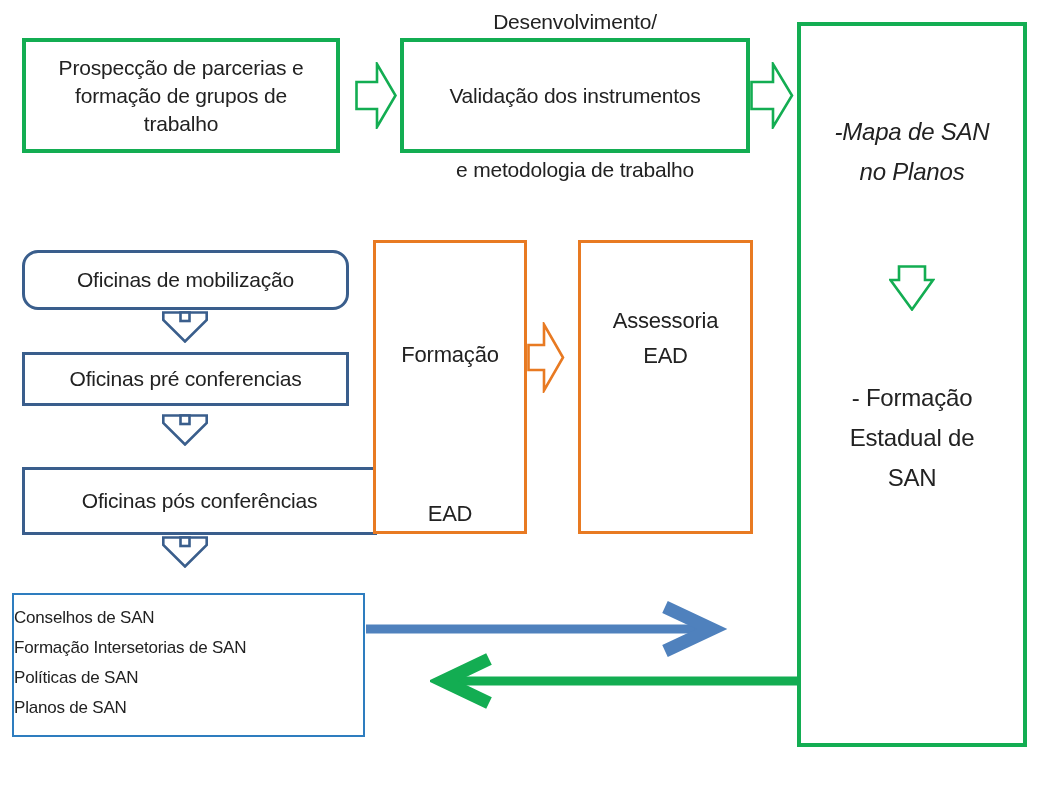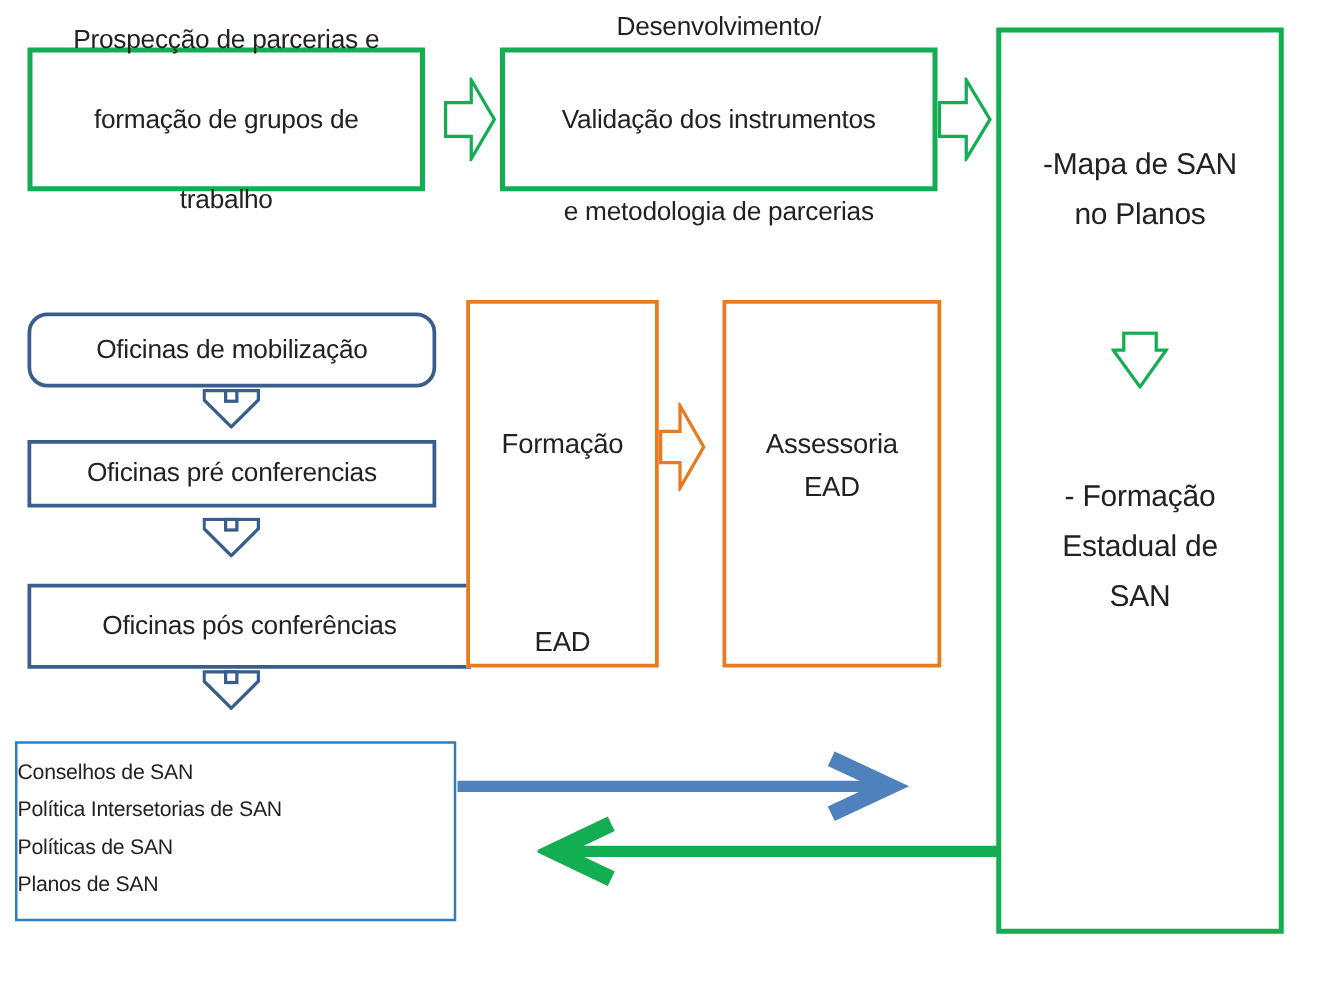--- a/index.html
+++ b/index.html
@@ -12,47 +12,47 @@
   .green-border{border:4px solid var(--green);}
   .blue-border{border:3px solid var(--dark-blue);}
   .orange-border{border:3px solid var(--orange);}
   .lightblue-border{border:2px solid var(--light-blue);}
 
   .t21{font-size:21px;line-height:28px;}
   .t22{font-size:22px;line-height:35px;}
   .t24{font-size:24px;line-height:40px;}
 
   
-  #box-prospeccao{left:22px;top:38px;width:318px;height:115px;gap:36px;}
+  #box-prospeccao{left:22px;top:38px;width:318px;height:115px;}
   #arrow-top-1{position:absolute;left:355px;top:62px;}
   #box-desenvolvimento{left:400px;top:38px;width:350px;height:115px;gap:46px;}
   #arrow-top-2{position:absolute;left:750px;top:62px;}
 
   
   #box-outcomes{left:797px;top:22px;width:230px;height:725px;display:block;}
-  #outcome-item-1{position:absolute;left:0;top:86px;width:100%;text-align:center;}
+  #outcome-item-1{position:absolute;left:0;top:86px;width:100%;text-align:center;font-style:italic;}
   #outcome-down-arrow{position:absolute;left:50%;margin-left:-23px;top:239px;}
   #outcome-item-2{position:absolute;left:0;top:352px;width:100%;text-align:center;}
 
   
   #box-oficina-1{left:22px;top:250px;width:327px;height:60px;border-radius:16px;}
   #box-oficina-2{left:22px;top:352px;width:327px;height:54px;}
   #box-oficina-3{left:22px;top:467px;width:355px;height:68px;}
   .chev{position:absolute;left:162px;}
   #chev-1{top:311px;}
   #chev-2{top:414px;}
   #chev-3{top:536px;}
 
   
   #box-resultados{left:12px;top:593px;width:353px;height:144px;align-items:flex-start;justify-content:flex-start;text-align:left;padding:8px 12px 0 0;font-size:17px;line-height:30px;}
 
   
   #box-formacao{left:373px;top:240px;width:154px;height:294px;justify-content:space-between;padding-top:94px;}
   #arrow-ead{position:absolute;left:527px;top:322px;}
-  #box-assessoria{left:578px;top:240px;width:175px;height:294px;justify-content:flex-start;padding-top:94px;}
+  #box-assessoria{left:578px;top:240px;width:175px;height:294px;justify-content:flex-start;padding-top:60px;}
 
   
   #thick-blue{position:absolute;left:360px;top:599px;}
   #thick-green{position:absolute;left:430px;top:650px;}
 
   .shape-green{fill:#fff;stroke:var(--green);stroke-width:2.6;}
   .shape-orange{fill:#fff;stroke:var(--orange);stroke-width:2.6;}
   .shape-blue{fill:#fff;stroke:var(--dark-blue);stroke-width:2.6;}
   .thick-blue-line{stroke:var(--steel-blue);stroke-width:9;}
   .thick-blue-head{stroke:var(--steel-blue);stroke-width:13;fill:none;stroke-linejoin:miter;}
@@ -70,21 +70,21 @@
     <div>trabalho</div>
   </div>
 
   <svg id="arrow-top-1" width="42" height="67" viewBox="0 0 42 67">
     <polygon class="shape-green" points="1.5,20 22,20 22,2 40.5,33.5 22,65 22,47 1.5,47"></polygon>
   </svg>
 
   <div class="box green-border t21" id="box-desenvolvimento">
     <div>Desenvolvimento/</div>
     <div>Validação dos instrumentos</div>
-    <div>e metodologia de parcerias</div>
+    <div>e metodologia de trabalho</div>
   </div>
 
   <svg id="arrow-top-2" width="44" height="67" viewBox="0 0 44 67">
     <polygon class="shape-green" points="1.5,20 23,20 23,2 42,33.5 23,65 23,47 1.5,47"></polygon>
   </svg>
 
   <div class="box green-border" id="box-outcomes">
     <div class="t24" id="outcome-item-1">
       <div>-Mapa de SAN</div>
       <div>no Planos</div>
@@ -121,21 +121,21 @@
     <div>Oficinas pós conferências</div>
   </div>
 
   <svg class="chev" id="chev-3" width="46" height="32" viewBox="0 0 46 32">
     <path class="shape-blue" d="M1.3,9 L1.3,1.5 L44.7,1.5 L44.7,9 L23,30.5 Z"></path>
     <rect class="shape-blue" x="18.5" y="1.5" width="9" height="8.5"></rect>
   </svg>
 
   <div class="box lightblue-border" id="box-resultados">
     <div>Conselhos de SAN</div>
-    <div>Política Intersetorias de SAN</div>
+    <div>Formação Intersetorias de SAN</div>
     <div>Políticas de SAN</div>
     <div>Planos de SAN</div>
   </div>
 
   <div class="box orange-border t22" id="box-formacao">
     <div>Formação</div>
     <div>EAD</div>
   </div>
 
   <svg id="arrow-ead" width="38" height="71" viewBox="0 0 38 71">

